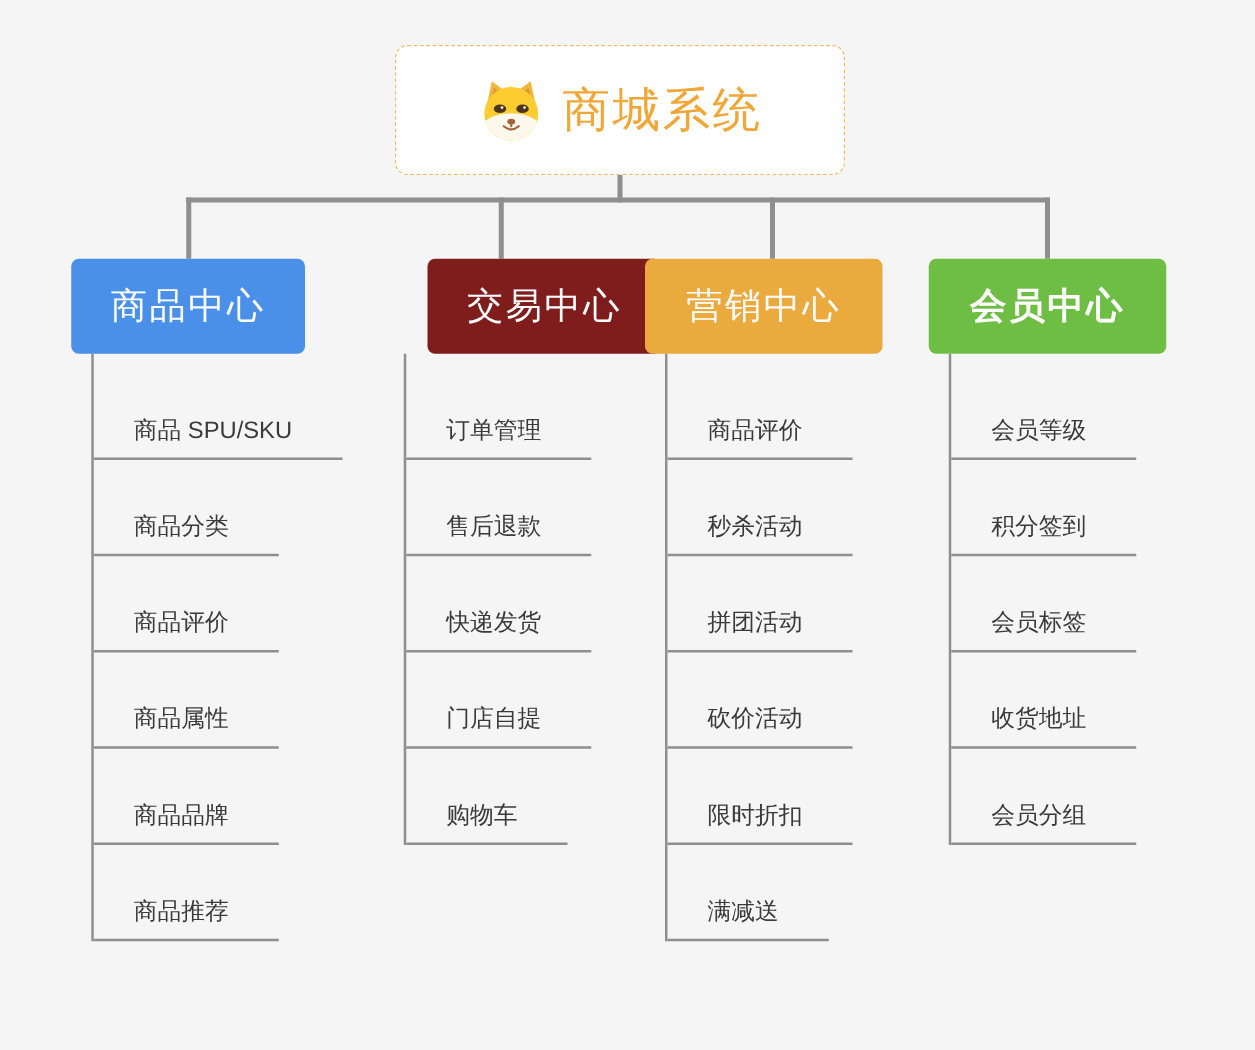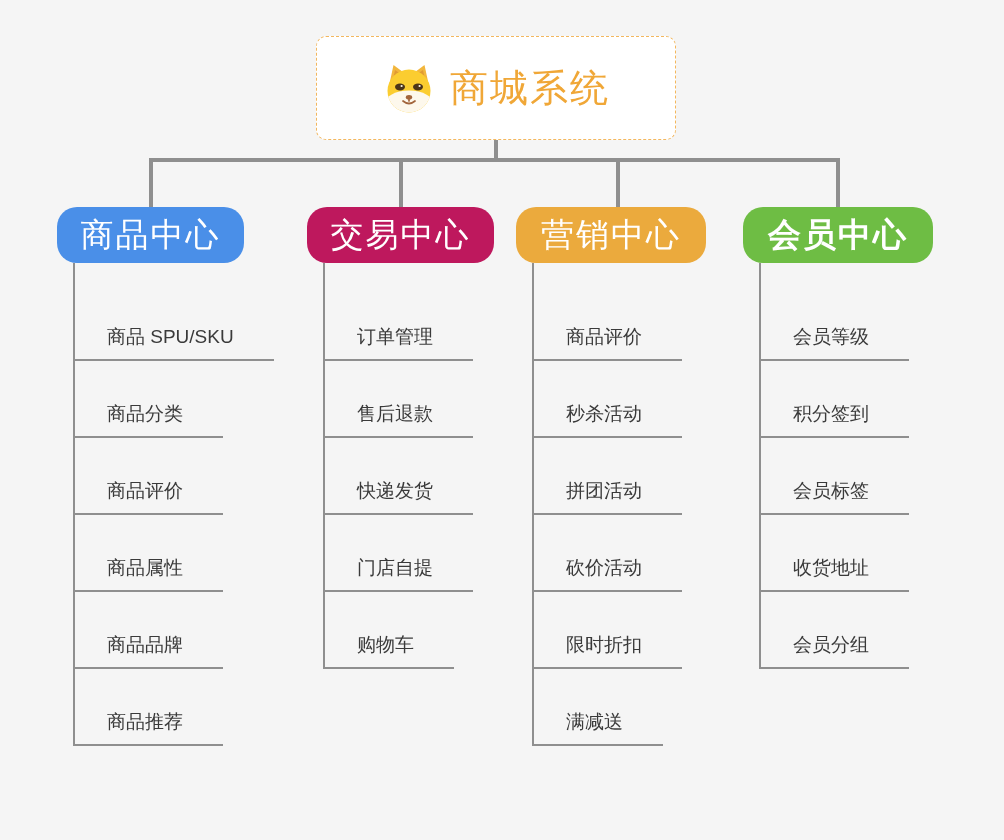--- a/index.html
+++ b/index.html
@@ -18,30 +18,30 @@
     box-sizing:border-box; background:#ffffff;
     border:1px dashed #f3b75e; border-radius:10px;
     display:flex; align-items:center; justify-content:center; gap:14px;
   }
   .root-icon { width:54px; height:52px; display:inline-flex; }
   .root-title { font-size:38px; letter-spacing:2px; font-weight:500; }
 
   
   .branch { position:absolute; top:207px; }
   .branch-box {
-    height:56px; border-radius:20px;
+    height:76px; border-radius:6px;
     display:flex; align-items:center; justify-content:center;
-    color:#ffffff; font-size:33px; letter-spacing:2px;
+    color:#ffffff; font-size:29px; letter-spacing:2px;
   }
   .children {
     margin-left:16px;
     border-left:2px solid #8f8f8f;
   }
   .leaf-row { height:77px; display:flex; align-items:flex-end; }
-  .leaf-row:first-child { height:98px; }
+  .leaf-row:first-child { height:85px; }
   .leaf {
     display:inline-block; white-space:nowrap;
     border-bottom:2px solid #8f8f8f;
     padding:0 40px 9px 32px;
     font-size:19px; color:#3a3a3a;
   }
 </style>
 </head>
 <body>
 
@@ -107,21 +107,21 @@
     <span class="leaf">商品品牌</span>
   </div>
 
   <div class="leaf-row">
     <span class="leaf">商品推荐</span>
   </div>
 </div>
   </div>
 
   <div class="branch" style="left: 307px;">
-    <div class="branch-box" style="width: 187px; background: #be185d;">
+    <div class="branch-box" style="width: 187px; background: #7f1d1d; margin-left: 35px;">
       <span>交易中心</span>
     </div>
     <div class="children">
   <div class="leaf-row">
     <span class="leaf">订单管理</span>
   </div>
 
   <div class="leaf-row">
     <span class="leaf">售后退款</span>
   </div>

